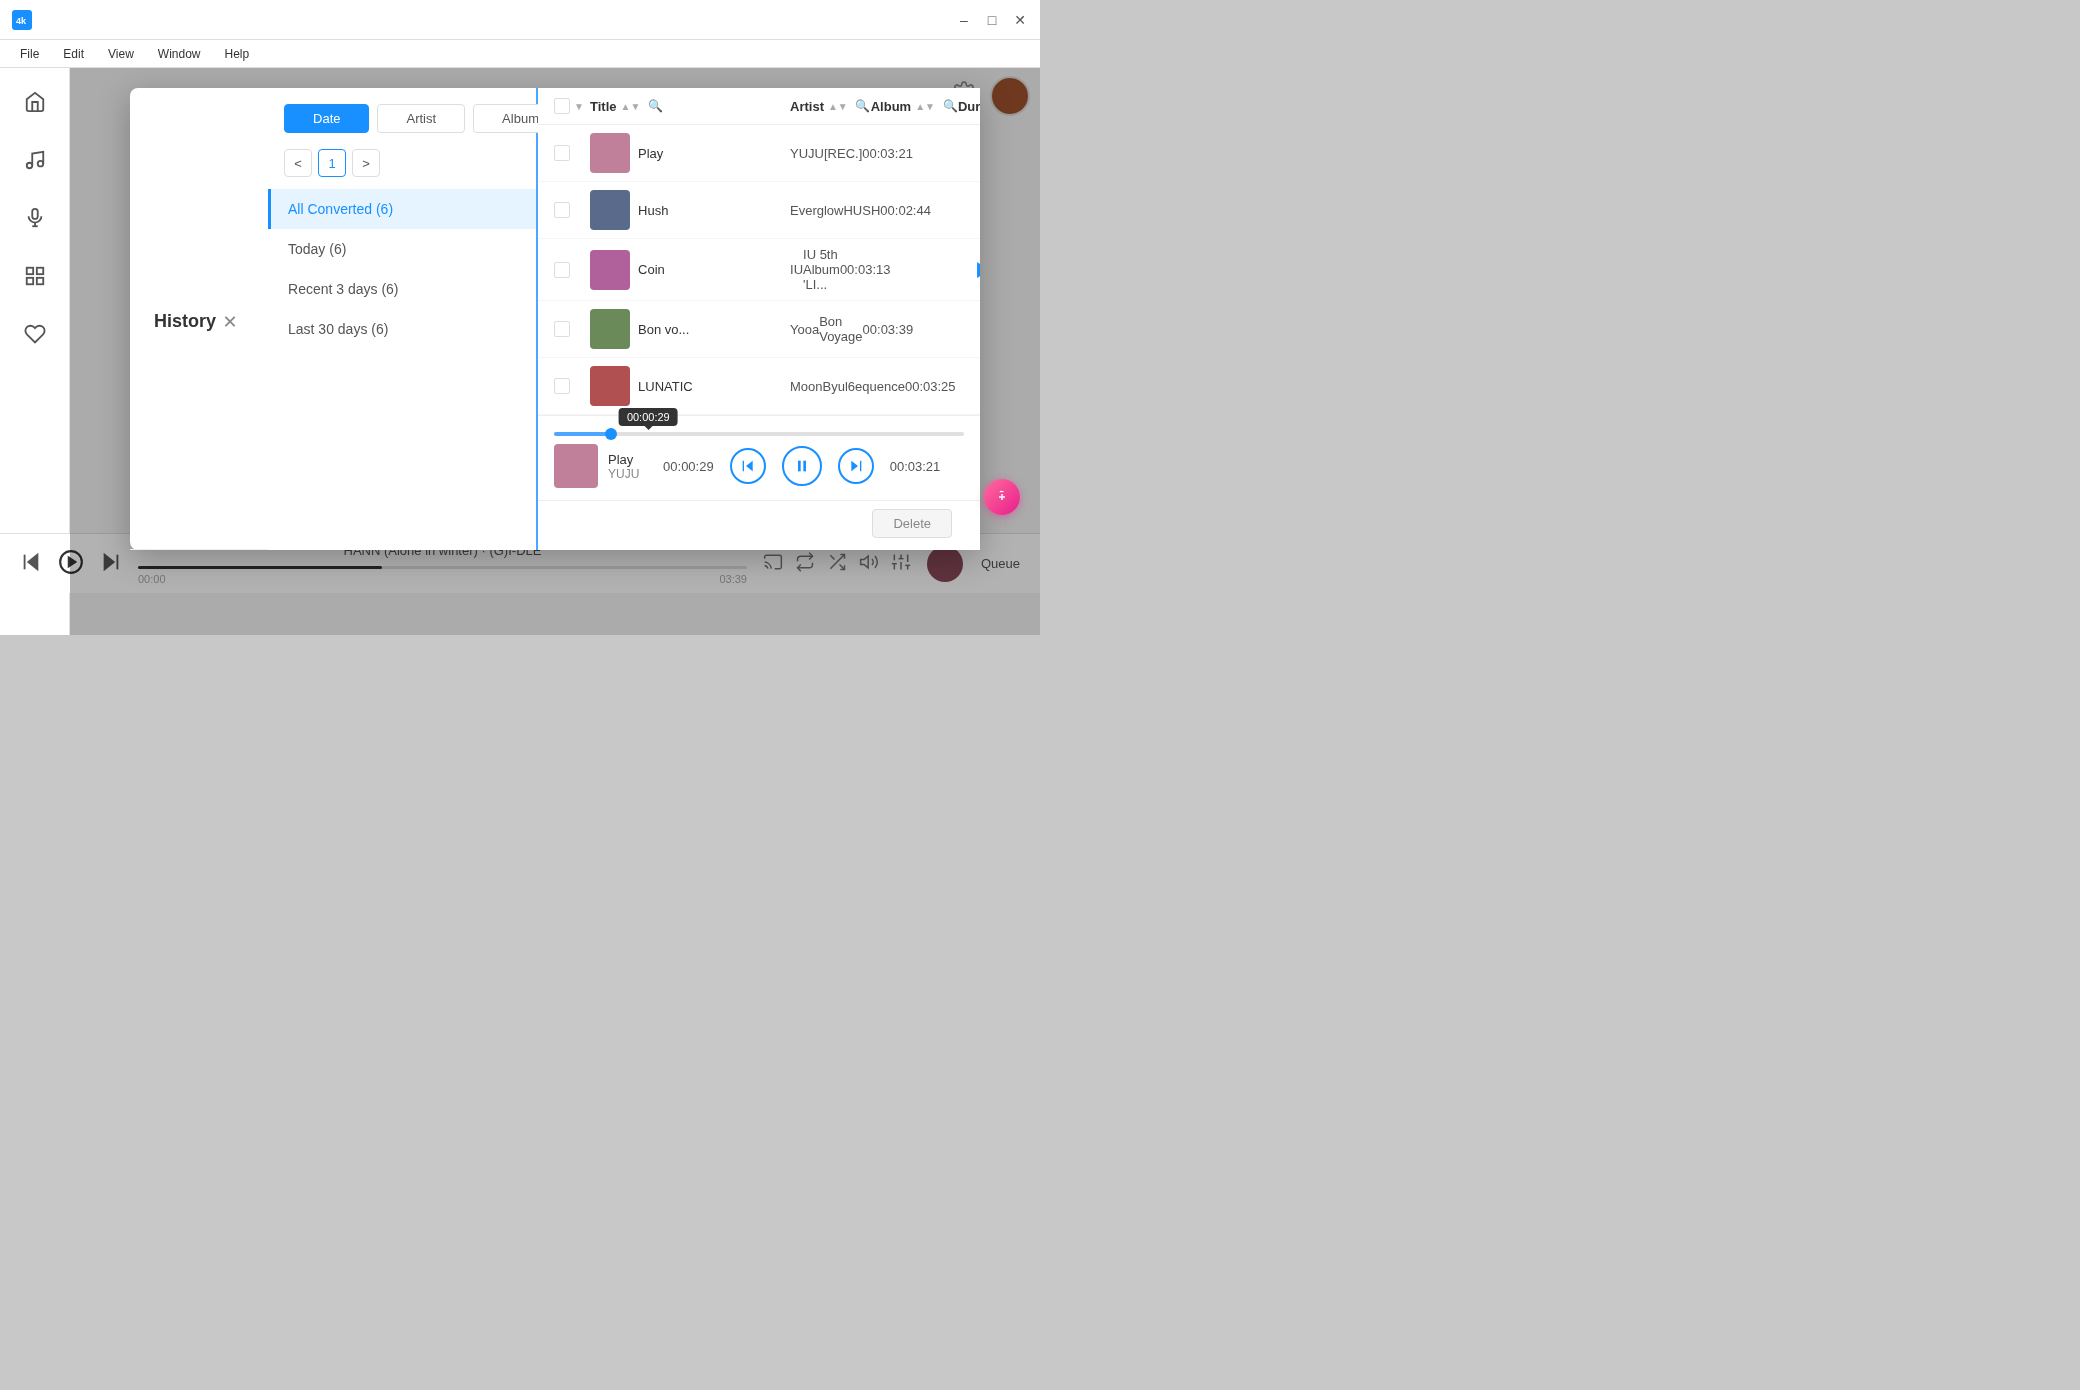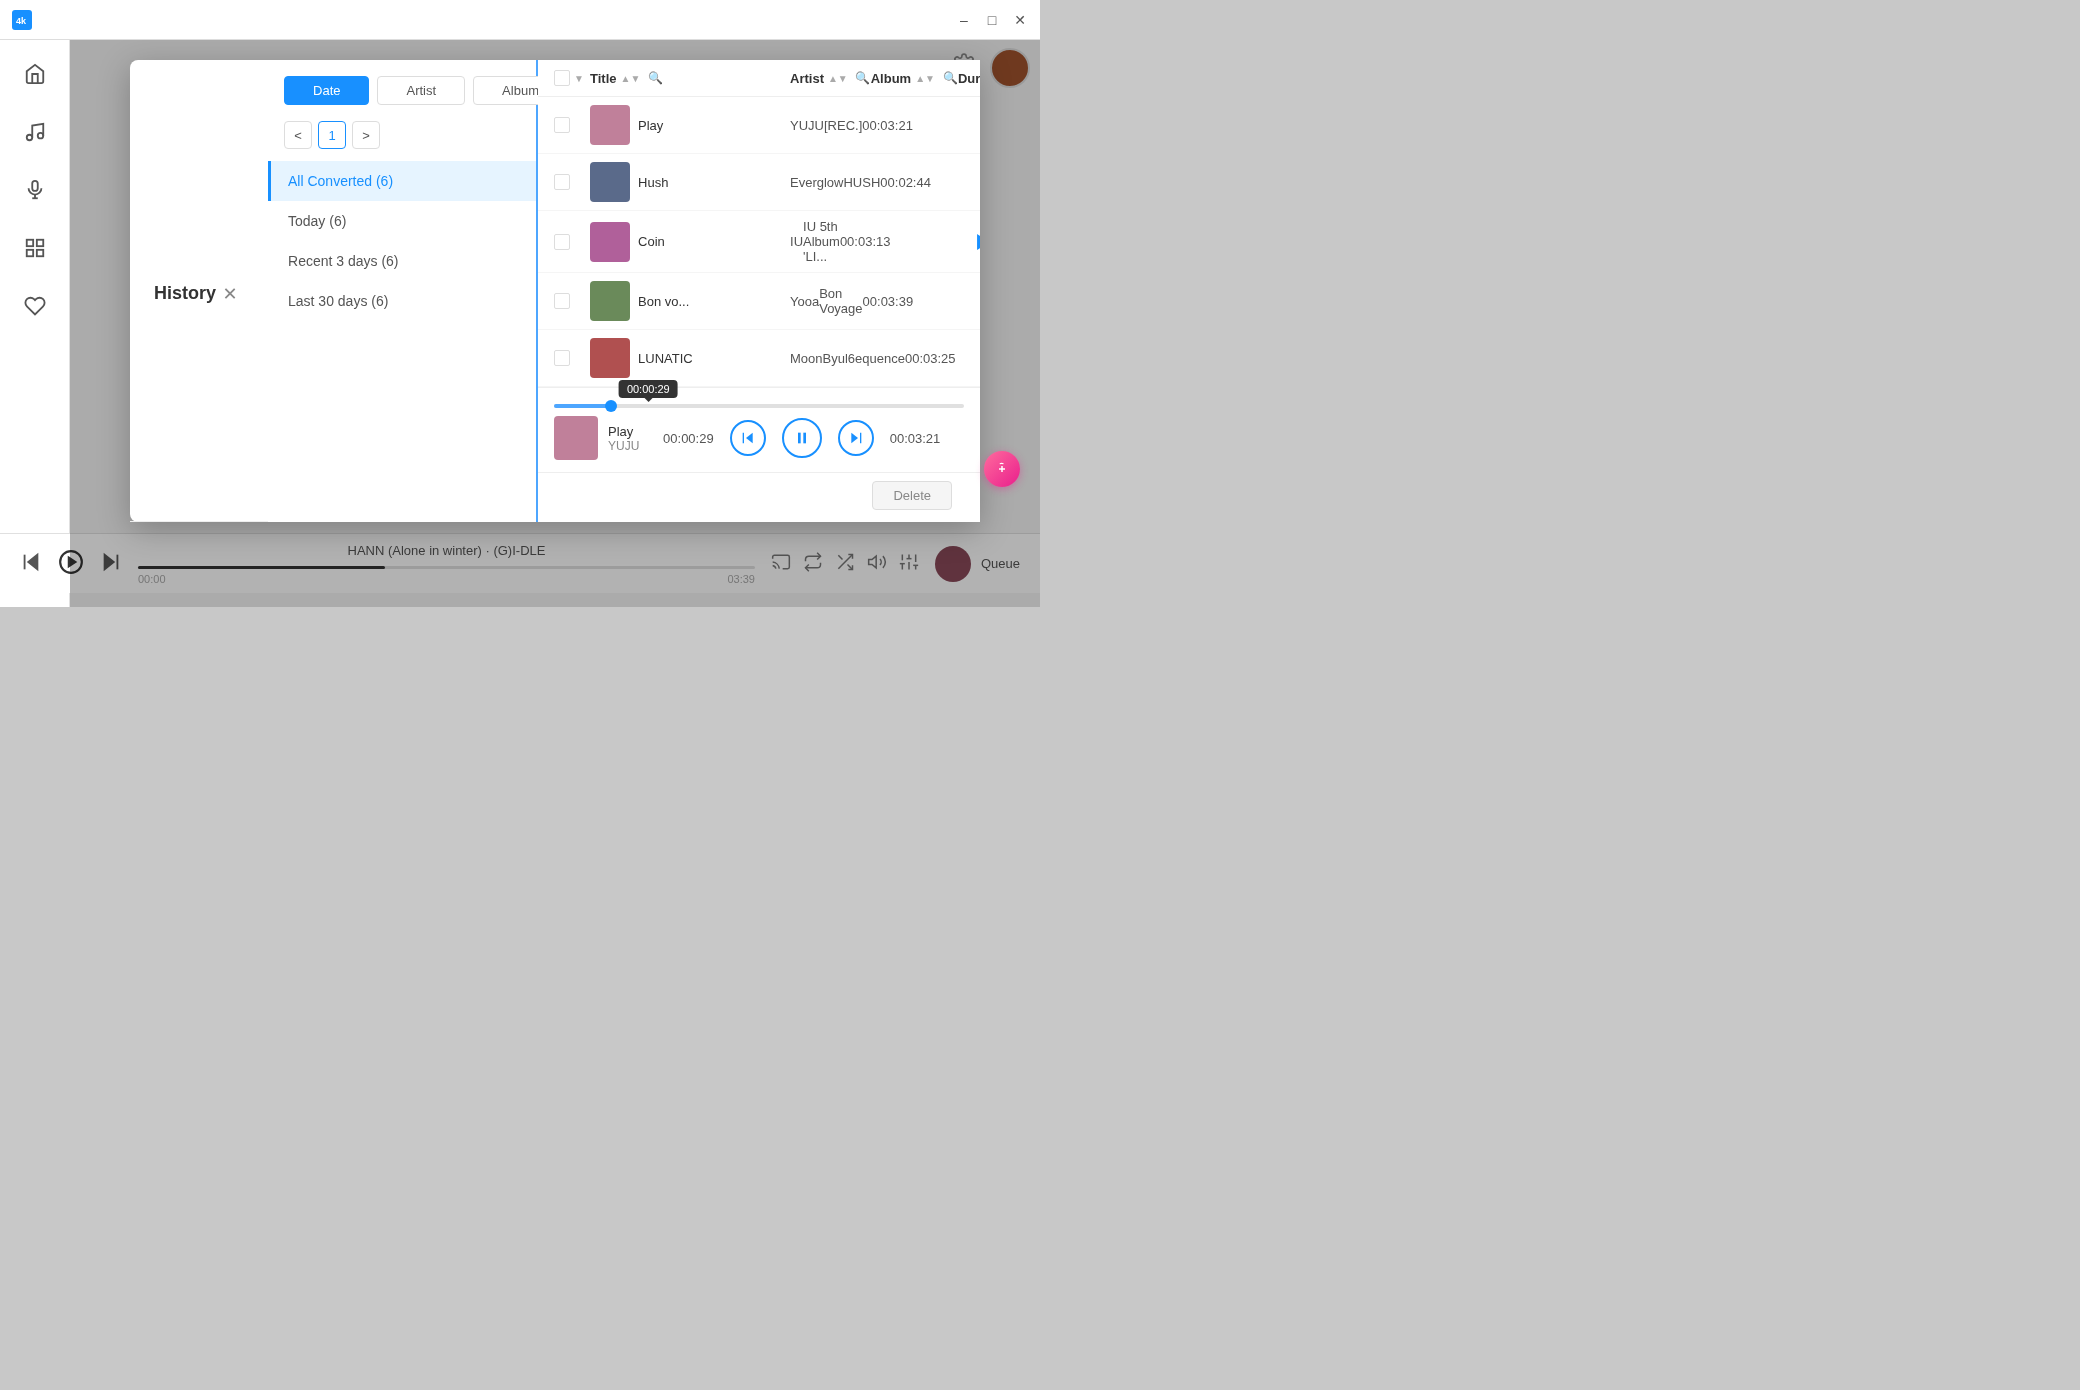--- a/index.html
+++ b/index.html
@@ -117,21 +117,21 @@
     .bottom-bar { height: 60px; background: #fff; border-top: 1px solid #e0e0e0; display: flex; align-items: center; padding: 0 20px; gap: 16px; position: absolute; bottom: 0; left: 0; right: 0; }
     .bottom-prev { cursor: pointer; color: #555; }
     .bottom-play { cursor: pointer; color: #333; }
     .bottom-next { cursor: pointer; color: #555; }
     .bottom-progress { flex: 2; display: flex; flex-direction: column; gap: 4px; }
     .bottom-progress-track { height: 3px; background: #e0e0e0; border-radius: 2px; position: relative; cursor: pointer; }
     .bottom-progress-fill { width: 40%; height: 3px; background: #333; border-radius: 2px; }
     .bottom-times { display: flex; justify-content: space-between; font-size: 11px; color: #aaa; }
     .bottom-icons { display: flex; gap: 12px; align-items: center; color: #777; }
     .bottom-icon { cursor: pointer; }
-    .queue-section { display: flex; align-items: center; gap: 10px; font-size: 13px; color: #555; }
+    .queue-section { display: flex; align-items: center; gap: 18px; font-size: 13px; color: #555; }
     .queue-avatar { width: 36px; height: 36px; border-radius: 50%; background: #888; overflow: hidden; }
 
     
     .music-bars { display: flex; align-items: flex-end; gap: 2px; height: 18px; }
     .music-bar { width: 3px; background: #4caf50; border-radius: 1px; }
 
     
     .floating-btn { width: 36px; height: 36px; background: linear-gradient(135deg, #ff6b9d, #e91e8c); border-radius: 50%; display: flex; align-items: center; justify-content: center; cursor: pointer; box-shadow: 0 2px 8px rgba(233,30,140,0.4); color: #fff; font-size: 16px; }
   </style>
 </head>
@@ -144,20 +144,27 @@
       <rect width="20" height="20" rx="3" fill="#1890ff"></rect>
       <text x="4" y="14" font-size="9" fill="white" font-weight="bold">4k</text>
     </svg>
     <div class="title-controls">
       <button class="title-btn">–</button>
       <button class="title-btn">□</button>
       <button class="title-btn close">✕</button>
     </div>
   </div>
 
+  <div class="menu-bar">
+    <span class="menu-item">File</span>
+    <span class="menu-item">Edit</span>
+    <span class="menu-item">View</span>
+    <span class="menu-item">Window</span>
+    <span class="menu-item">Help</span>
+  </div>
 
   <div class="app-body">
 
     <div class="sidebar">
       <div class="sidebar-item">
         <svg width="22" height="22" viewBox="0 0 24 24" fill="none" stroke="#555" stroke-width="2">
           <path d="M3 9l9-7 9 7v11a2 2 0 01-2 2H5a2 2 0 01-2-2z"></path>
           <polyline points="9,22 9,12 15,12 15,22"></polyline>
         </svg>
       </div>

